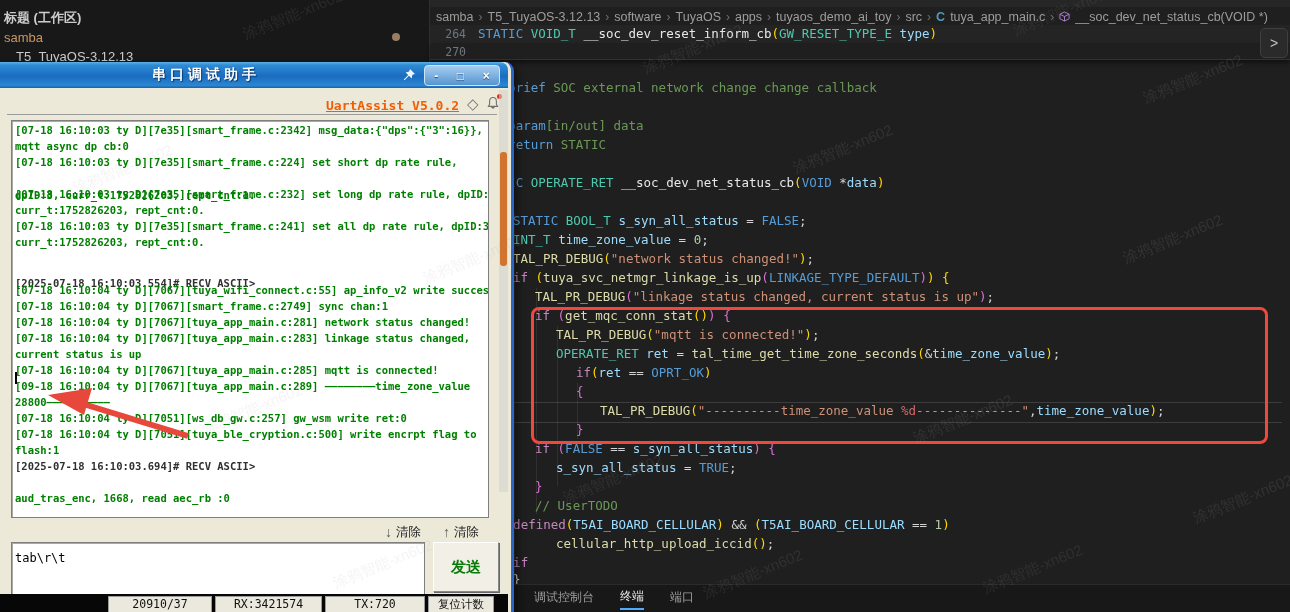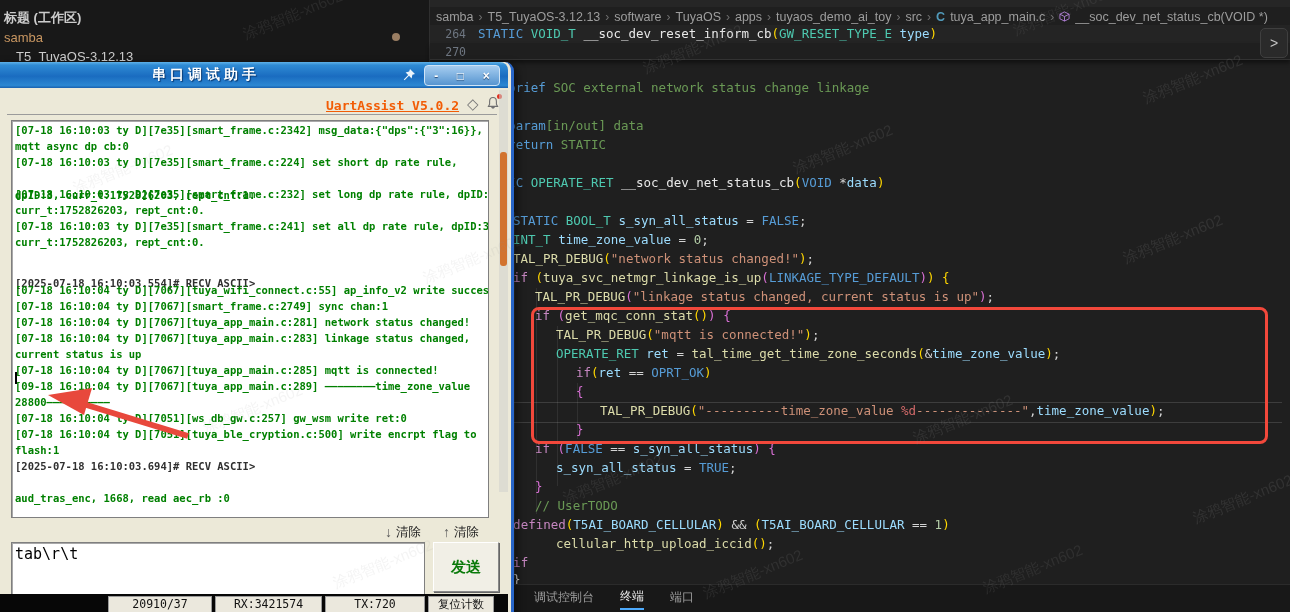--- a/index.html
+++ b/index.html
@@ -65,21 +65,21 @@
     border:1px solid #7f7f7f;box-shadow:inset 1px 1px 0 #a9a9a9;overflow:hidden;}
   .log-line{position:absolute;left:3px;font-family:"DejaVu Sans Mono",monospace;font-size:10.5px;
     font-weight:bold;color:#008000;white-space:pre;}
   .log-line.dk{color:#303030;}
   #caret{position:absolute;left:3px;width:1.5px;height:12px;background:#000;}
   #sendrow-icons{position:absolute;top:460px;left:0;width:504px;}
   .clrbtn{position:absolute;top:0;height:20px;display:flex;align-items:center;gap:4px;font-size:12.5px;color:#222;}
   .clrbtn .ar{color:#5a5a5a;font-weight:bold;font-size:14px;}
   #sendinput{position:absolute;left:16px;top:480px;width:406px;height:48px;background:#fff;
     border:1px solid #7f7f7f;box-shadow:inset 1px 1px 0 #a9a9a9;font-family:"DejaVu Sans Mono",monospace;
-    font-size:15px;color:#000;padding:2px 3px;}
+    font-size:12px;color:#000;padding:8px 3px;}
   #sendbtn{position:absolute;left:438px;top:480px;width:64px;height:48px;background:#f1efe6;
     border:1px solid #888;border-top-color:#fff;border-left-color:#fff;box-shadow:1px 1px 0 #666;
     display:flex;align-items:center;justify-content:center;color:#0a7a0a;font-weight:bold;font-size:15px;}
 
   
   #botblack{left:0;top:594px;width:508px;height:18px;background:#070707;z-index:30;}
   .statbox{position:absolute;top:596px;height:18px;background:#ebe8dd;border:1px solid #9a9a9a;
     border-bottom:none;box-sizing:border-box;color:#111;font-size:11.5px;display:flex;align-items:flex-start;
     justify-content:center;z-index:31;font-family:"DejaVu Sans Mono",monospace;}
   .statbox.cjk{font-family:"Liberation Sans",sans-serif;}
@@ -144,21 +144,21 @@
     <span class="scode"></span>
   </div>
 
   <div class="abs" id="curline"></div>
   <div class="iguide" style="left:514px;top:212px;height:366px;"></div>
   <div class="iguide" style="left:536px;top:288px;height:226px;"></div>
   <div class="iguide" style="left:557px;top:326px;height:160px;"></div>
   <div class="iguide" style="left:577px;top:383px;height:56px;"></div>
 
   <div class="abs" id="codelayer">
-      <div class="code-line" style="left: 478px; top: 79px;"><span class="tk-cmt"> * </span><span class="tk-kw">@brief</span><span class="tk-cmt"> SOC external network status change linkage</span></div>
+      <div class="code-line" style="left: 478px; top: 79px;"><span class="tk-cmt"> * </span><span class="tk-kw">@brief</span><span class="tk-cmt"> SOC external network change change callback</span></div>
       <div class="code-line" style="left: 478px; top: 98px;"><span class="tk-cmt"> *</span></div>
       <div class="code-line" style="left: 478px; top: 117px;"><span class="tk-cmt"> * </span><span class="tk-kw">@param</span><span class="tk-cmt">[in/out] data</span></div>
       <div class="code-line" style="left: 478px; top: 136px;"><span class="tk-cmt"> * </span><span class="tk-kw">@return</span><span class="tk-cmt"> STATIC</span></div>
       <div class="code-line" style="left: 478px; top: 155px;"><span class="tk-cmt"> */</span></div>
       <div class="code-line" style="left: 478px; top: 174px;"><span class="tk-kw">STATIC </span><span class="tk-ty">OPERATE_RET </span><span class="tk-wh">__soc_dev_net_status_cb</span><span class="tk-br">(</span><span class="tk-kw">VOID </span><span class="tk-pl">*</span><span class="tk-var">data</span><span class="tk-br">)</span></div>
       <div class="code-line" style="left: 478px; top: 193px;"><span class="tk-br">{</span></div>
       <div class="code-line" style="left: 513px; top: 212px;"><span class="tk-kw">STATIC </span><span class="tk-ty">BOOL_T </span><span class="tk-var">s_syn_all_status </span><span class="tk-pl">= </span><span class="tk-kw">FALSE</span><span class="tk-pl">;</span></div>
       <div class="code-line" style="left: 513px; top: 231px;"><span class="tk-ty">INT_T </span><span class="tk-var">time_zone_value </span><span class="tk-pl">= </span><span class="tk-num">0</span><span class="tk-pl">;</span></div>
       <div class="code-line" style="left: 513px; top: 250px;"><span class="tk-fn">TAL_PR_DEBUG</span><span class="tk-br">(</span><span class="tk-str">"network status changed!"</span><span class="tk-br">)</span><span class="tk-pl">;</span></div>
       <div class="code-line" style="left: 513px; top: 269px;"><span class="tk-ctl">if </span><span class="tk-br">(</span><span class="tk-fn">tuya_svc_netmgr_linkage_is_up</span><span class="tk-br2">(</span><span class="tk-kw">LINKAGE_TYPE_DEFAULT</span><span class="tk-br2">)</span><span class="tk-br">)</span><span class="tk-br"> {</span></div>

